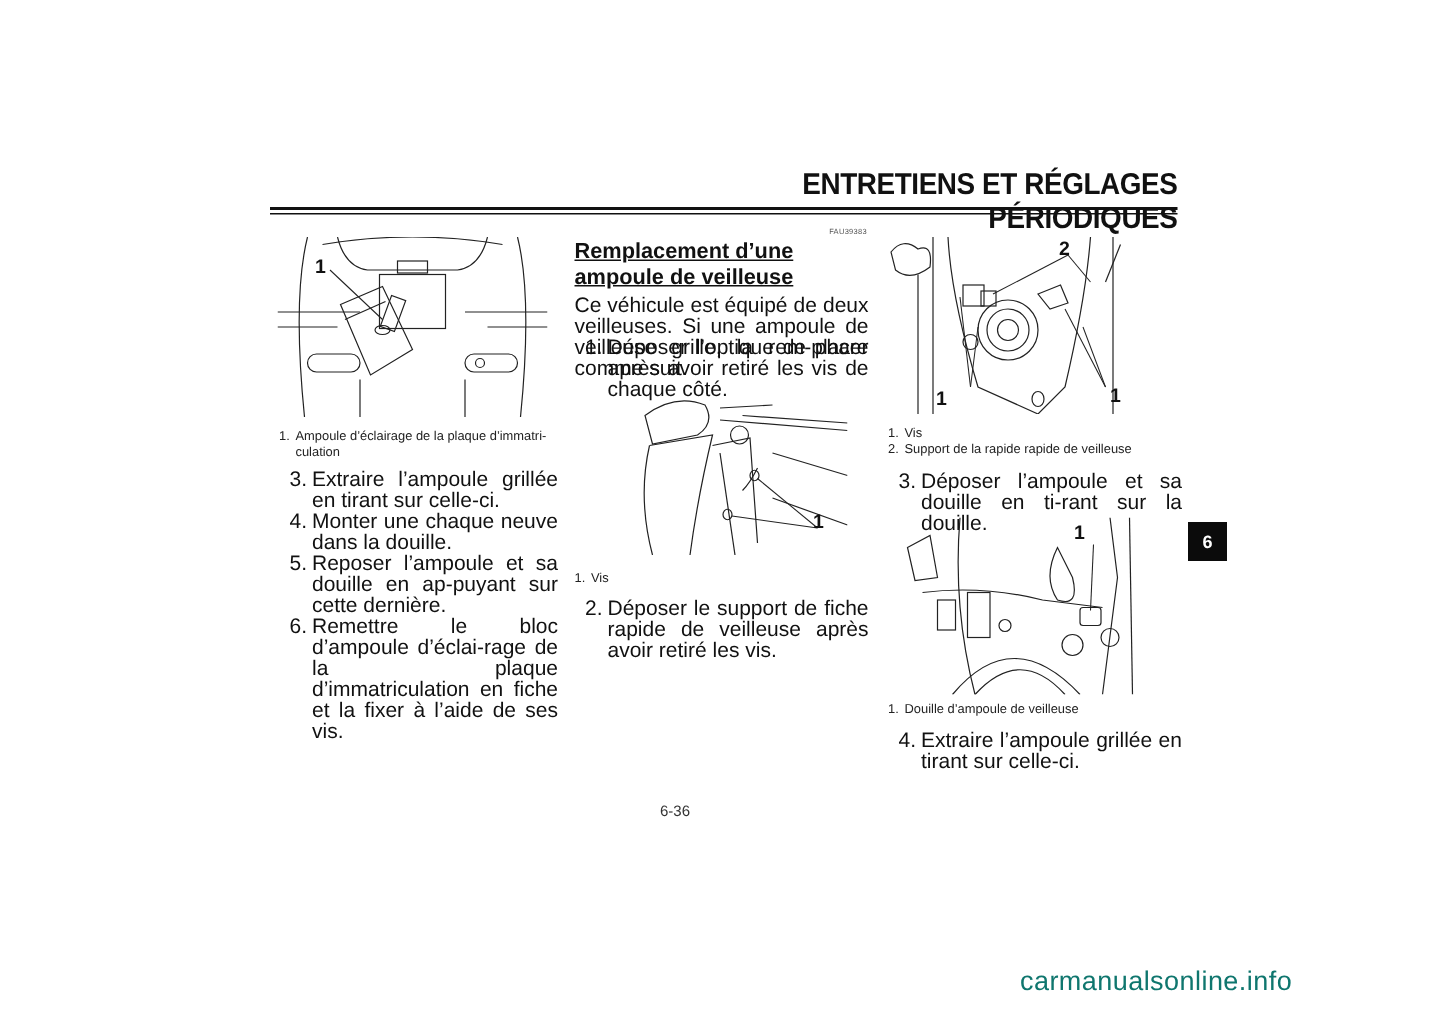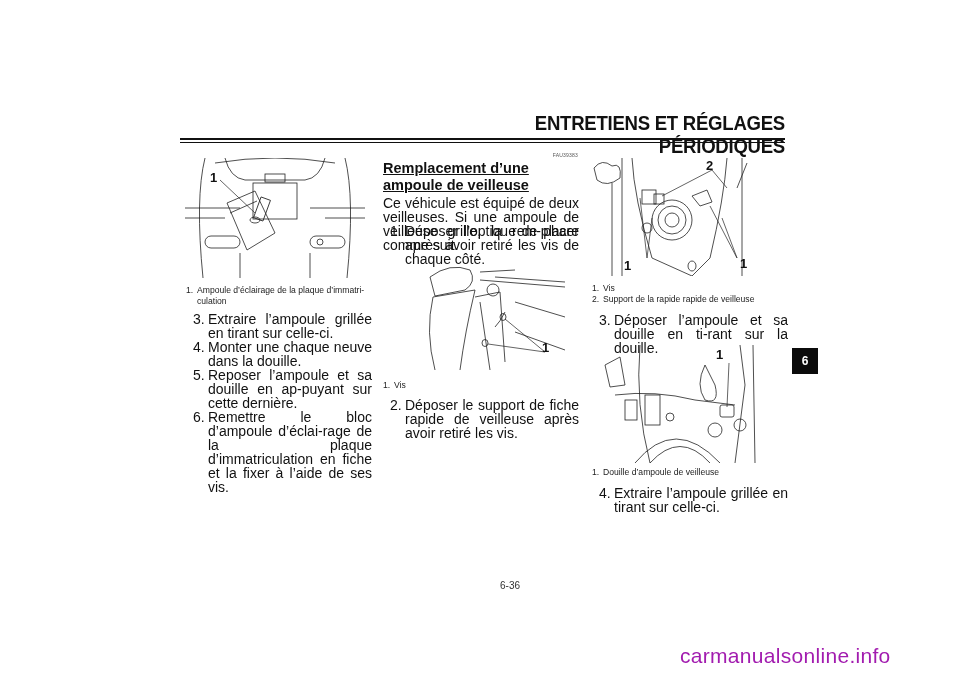--- a/index.html
+++ b/index.html
@@ -17,22 +17,22 @@
     .step .num { position: absolute; left: 7px; top: 0; }
     .step p { margin: 0; }
     .cap-item { position: relative; padding-left: 11px; }
     .cap-item .n { position: absolute; left: 0; top: 0; }
     .callout { font-weight: bold; font-size: 13px; }
     .section-title { font-weight: bold; font-size: 14.5px; line-height: 17px; text-decoration: underline; }
     .code { font-size: 5px; color: #555; text-align: right; letter-spacing: 0.2px; }
     .intro { text-align: justify; }
     .tab { left: 792px; top: 348px; width: 26px; height: 26px; background: #0b0b0b;
       color: #fff; font-weight: bold; font-size: 12px; display: flex; align-items: center; justify-content: center; }
-    .page-num { left: 440px; top: 580px; width: 80px; text-align: right; font-size: 10px; color: #333; }
-    .watermark { left: 680px; top: 644px; font-size: 21px; color: #a21caf; letter-spacing: 0.3px; }
+    .page-num { left: 440px; top: 536px; width: 80px; text-align: left; font-size: 10px; color: #333; }
+    .watermark { left: 680px; top: 644px; font-size: 18px; color: #0f766e; letter-spacing: 0.3px; }
     svg line, svg path, svg rect, svg circle, svg ellipse, svg polyline { stroke: #222; fill: none; stroke-width: 0.8; }
   </style>
 </head>
 <body>
 
 <div class="abs header-title">ENTRETIENS ET RÉGLAGES PÉRIODIQUES</div>
 <div class="abs rule-thick"></div>
 <div class="abs rule-thin"></div>
 
 <div class="abs" style="left:185px; top:158px; width:180px; height:120px;">

